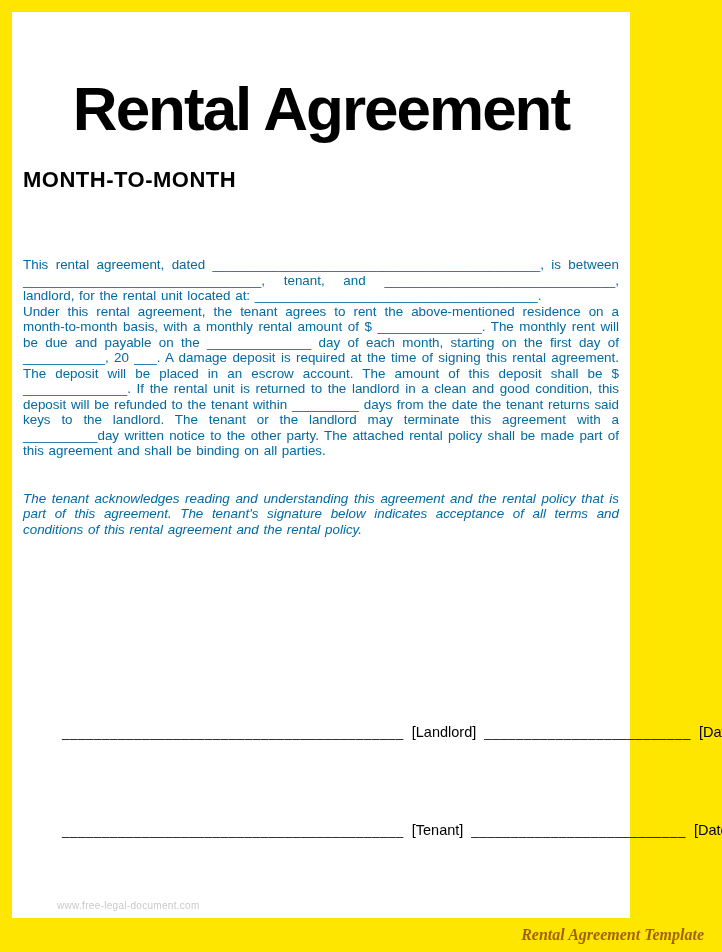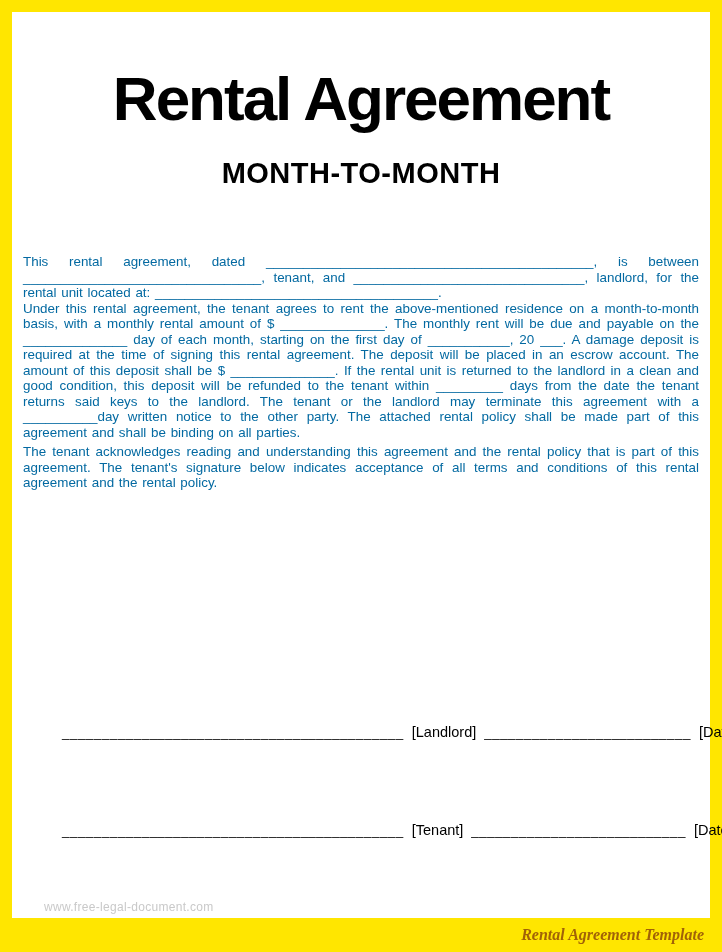--- a/index.html
+++ b/index.html
@@ -9,77 +9,77 @@
     height: 952px;
     background: #ffe600;
     position: relative;
     font-family: "Liberation Sans", "DejaVu Sans", sans-serif;
     overflow: hidden;
   }
   .page {
     position: absolute;
     left: 12px;
     top: 12px;
-    width: 698px;
+    width: 618px;
     height: 906px;
     background: #ffffff;
-    padding: 8px 11px;
+    padding: 18px 11px;
   }
   .doc-title {
     margin: 0;
     padding-top: 46px;
     text-align: center;
     font-size: 62px;
     font-weight: 700;
     letter-spacing: -2px;
     color: #000000;
     line-height: 1.05;
   }
   .doc-subtitle {
     margin: 0;
     padding-top: 26px;
-    text-align: center;
-    font-size: 29px;
+    text-align: left;
+    font-size: 22px;
     font-weight: 700;
     color: #000000;
     letter-spacing: 0.5px;
   }
   .body-copy p {
     margin: 0;
     color: #0369a1;
     font-size: 13.4px;
     line-height: 15.5px;
     text-align: justify;
     word-spacing: 1px;
   }
   .body-copy p.first { margin-top: 64px; }
   .body-copy p.mid   { }
-  .body-copy p.last  { margin-top: 4px; }
+  .body-copy p.last  { margin-top: 32px; font-style: italic; }
   .sig-row {
     position: absolute;
     left: 50px;
     right: 30px;
     white-space: nowrap;
     font-size: 13.4px;
     color: #000000;
     letter-spacing: 0.5px;
   }
   .sig-row-landlord { top: 712px; }
   .sig-row-tenant   { top: 810px; }
   .sig-label {
     font-weight: 400;
     font-size: 14.5px;
     letter-spacing: 0;
   }
   .sig-gap { display: inline-block; width: 8px; }
   .watermark {
     position: absolute;
-    left: 32px;
+    left: 45px;
     top: 888px;
-    font-size: 12px;
+    font-size: 10px;
     color: #c9c9c9;
     letter-spacing: 0.3px;
   }
   .frame-caption {
     position: absolute;
     right: 18px;
     top: 926px;
     font-family: "Liberation Serif", "DejaVu Serif", serif;
     font-style: italic;
     font-weight: 700;

